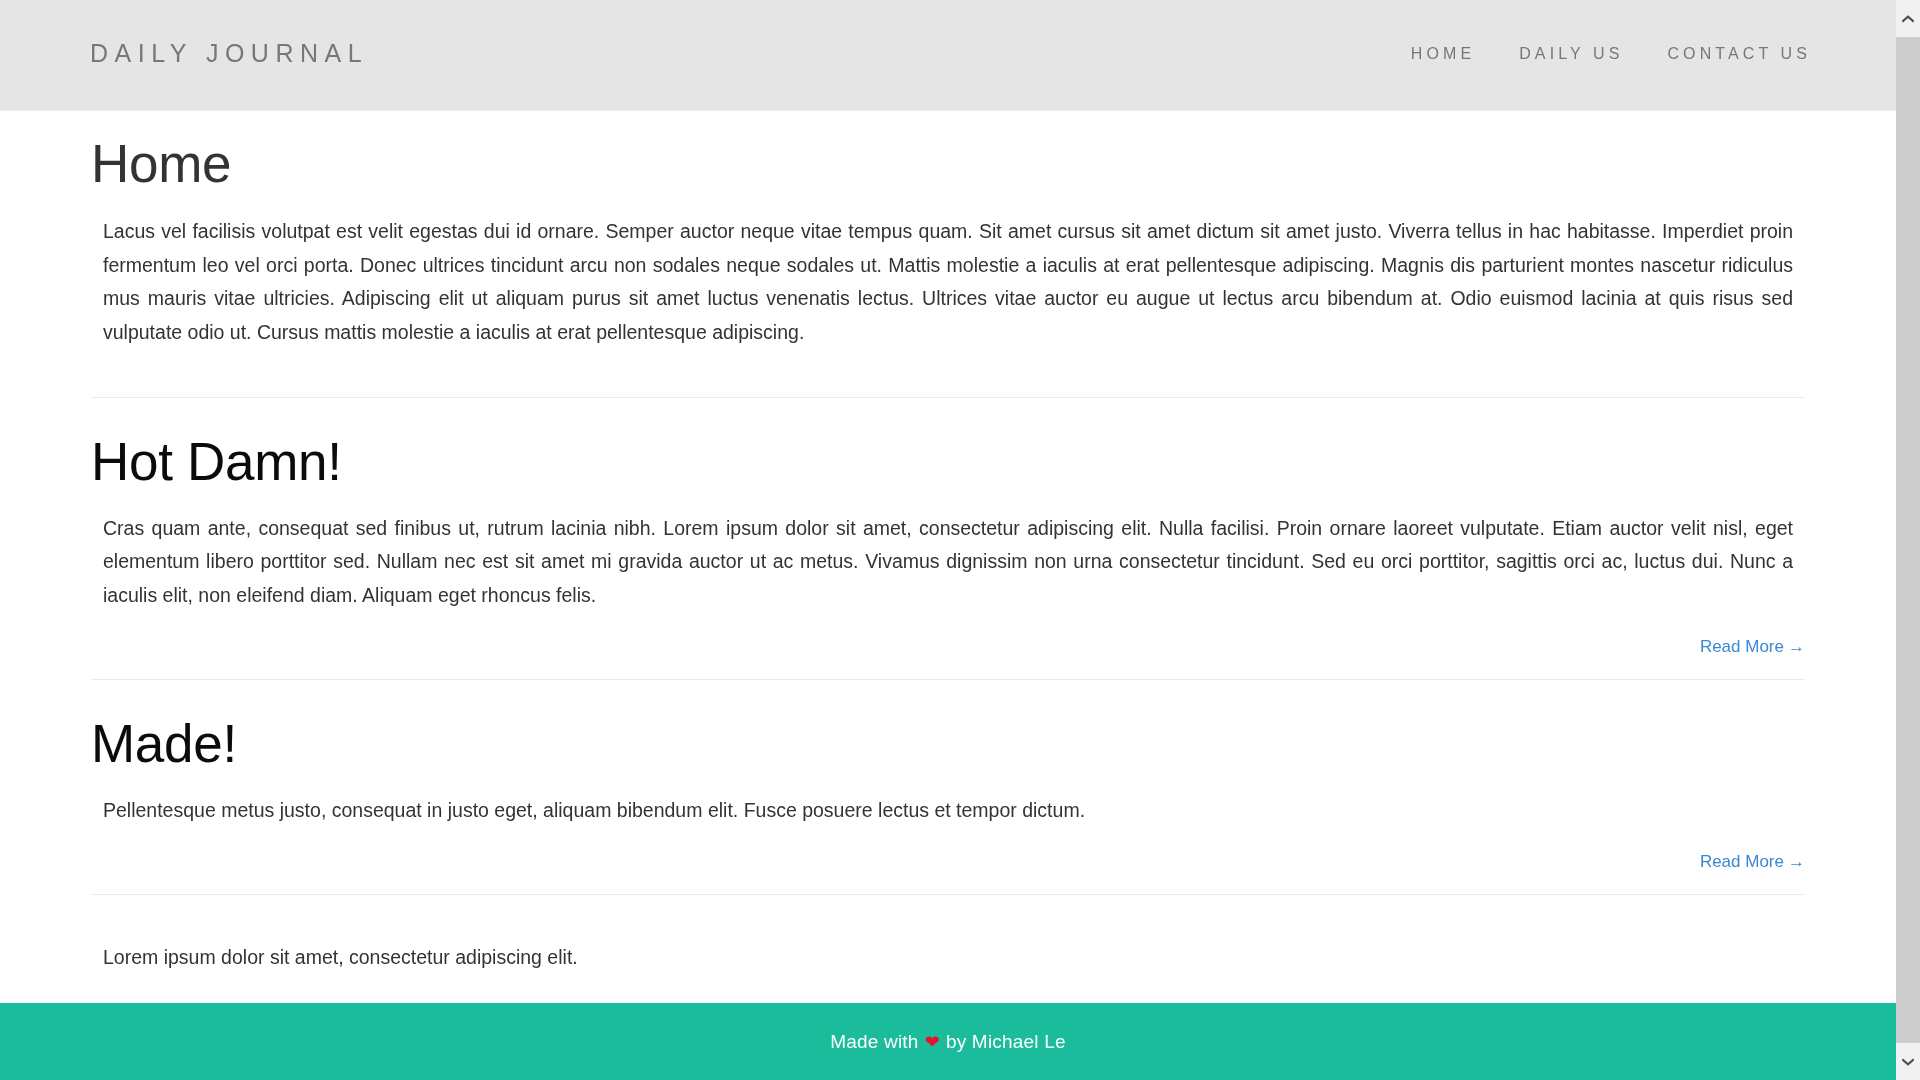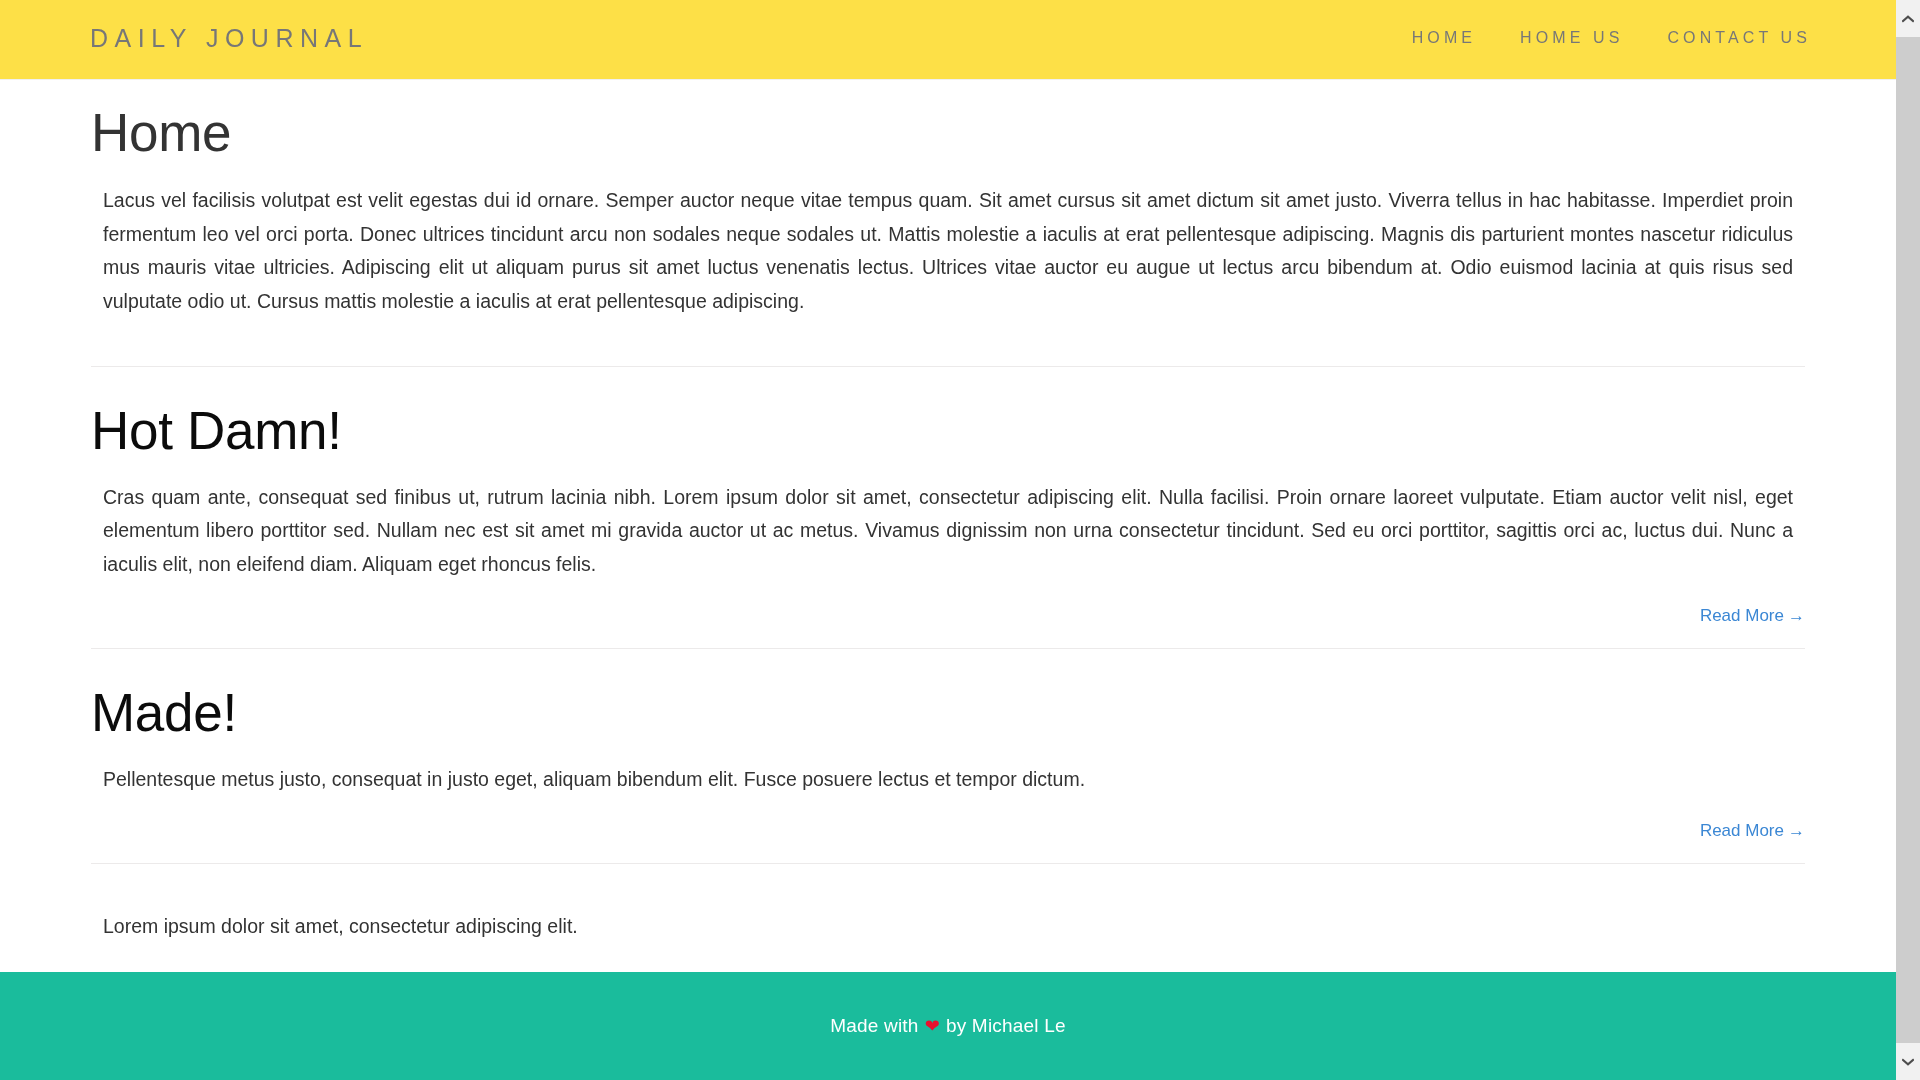--- a/index.html
+++ b/index.html
@@ -25,22 +25,22 @@
     left: 0; top: 0;
     width: 1896px;
     height: 1080px;
     background: #ffffff;
     overflow: hidden;
   }
 
   
   .site-header {
     width: 100%;
-    height: 80px;
-    background: #fde047;
+    height: 111px;
+    background: #e5e5e5;
     border-bottom: 1px solid #f0f0f0;
     display: flex;
     align-items: center;
     justify-content: space-between;
     padding: 0 60px 0 90px;
   }
   .brand {
     font-size: 25px;
     letter-spacing: 6.5px;
     color: #777777;
@@ -126,21 +126,21 @@
     white-space: nowrap;
   }
   a.read-more .arrow { margin-left: 4px; }
 
   
   .site-footer {
     position: absolute;
     left: 0;
     bottom: 0;
     width: 1896px;
-    height: 108px;
+    height: 77px;
     background: #1abc9c;
     display: flex;
     align-items: center;
     justify-content: center;
     color: #ffffff;
     font-size: 19px;
     letter-spacing: 0.2px;
   }
   .site-footer .heart {
     margin: 0 6px;
@@ -190,21 +190,21 @@
 <body>
 
 <div id="viewport">
 
   <div id="page">
 
     <header class="site-header">
       <a class="brand" href="#">DAILY JOURNAL</a>
       <nav class="nav">
         <a class="nav-link" href="#">HOME</a>
-        <a class="nav-link" href="#">HOME US</a>
+        <a class="nav-link" href="#">DAILY US</a>
         <a class="nav-link" href="#">CONTACT US</a>
       </nav>
     </header>
 
     <main class="container">
 
       <section class="intro">
         <h1 class="page-title">Home</h1>
         <p class="body-text">Lacus vel facilisis volutpat est velit egestas dui id ornare. Semper auctor neque vitae tempus quam. Sit amet cursus sit amet dictum sit amet justo. Viverra tellus in hac habitasse. Imperdiet proin fermentum leo vel orci porta. Donec ultrices tincidunt arcu non sodales neque sodales ut. Mattis molestie a iaculis at erat pellentesque adipiscing. Magnis dis parturient montes nascetur ridiculus mus mauris vitae ultricies. Adipiscing elit ut aliquam purus sit amet luctus venenatis lectus. Ultrices vitae auctor eu augue ut lectus arcu bibendum at. Odio euismod lacinia at quis risus sed vulputate odio ut. Cursus mattis molestie a iaculis at erat pellentesque adipiscing.</p>
       </section>

